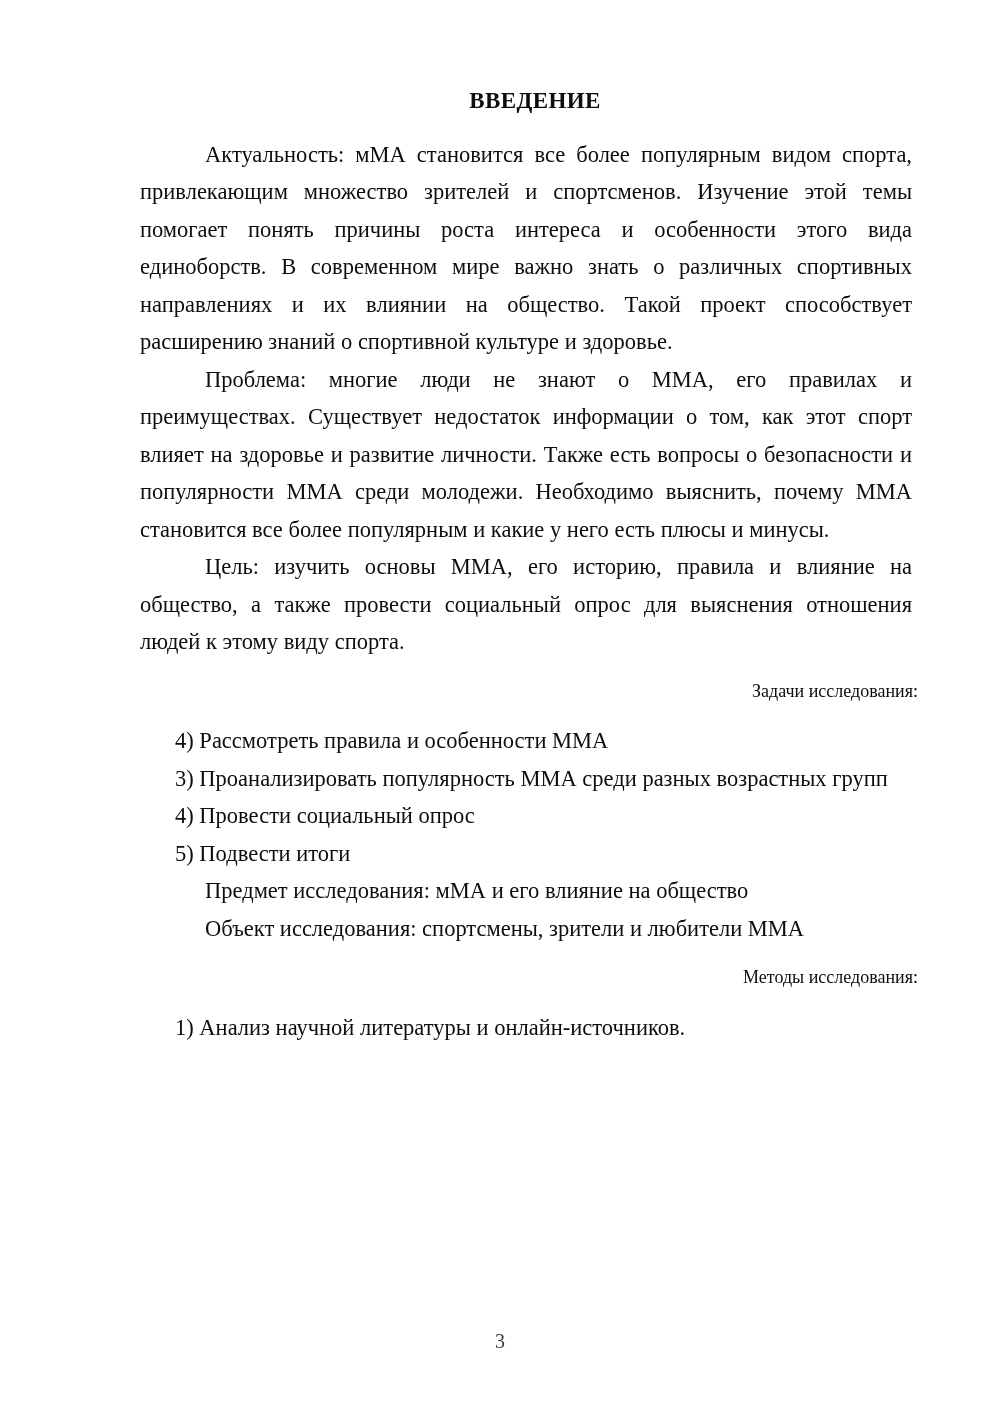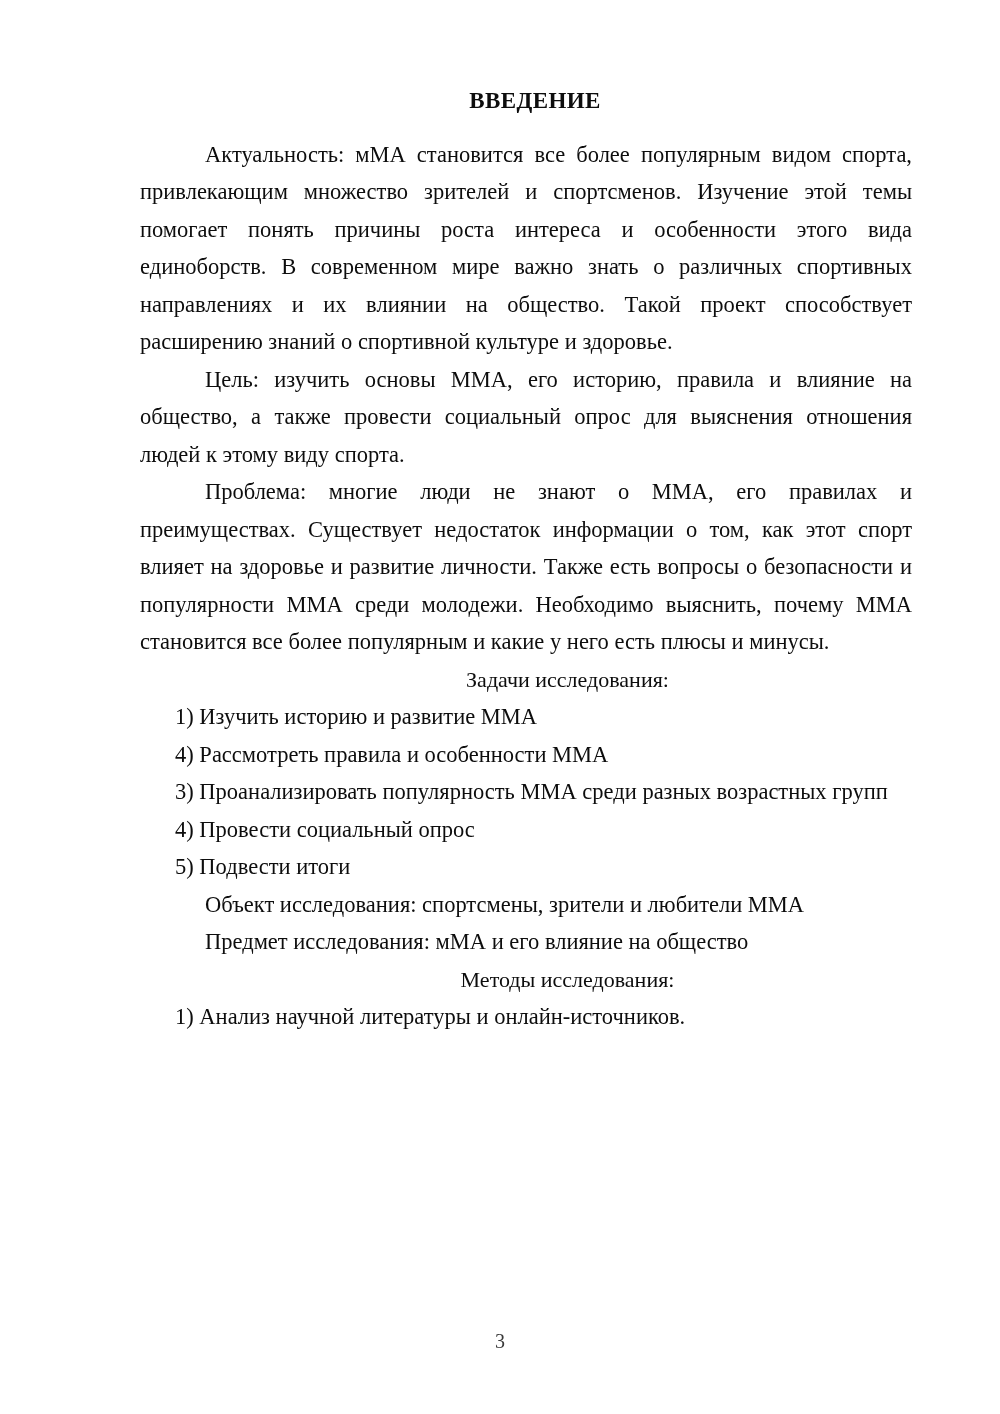--- a/index.html
+++ b/index.html
@@ -60,24 +60,24 @@
   p.listitem {
     margin: 0;
     font-size: 22.5px;
     line-height: 37.5px;
     text-align: justify;
     text-justify: inter-word;
     text-indent: 35px;
   }
 
   p.subhead {
-    margin: 0;
-    font-size: 22px;
+    margin: 12px;
+    font-size: 18px;
     line-height: 37.5px;
-    text-align: center;
+    text-align: right;
     text-indent: 65px;
   }
 
   p.plainindent {
     margin: 0;
     font-size: 22.5px;
     line-height: 37.5px;
     text-align: left;
     text-indent: 65px;
   }
@@ -97,39 +97,38 @@
 <body>
 
 <div class="page">
 
   <div class="doc-body">
 
     <h1 class="doc-title">ВВЕДЕНИЕ</h1>
 
     <p class="para">Актуальность: мМА становится все более популярным видом спорта, привлекающим множество зрителей и спортсменов. Изучение этой темы помогает понять причины роста интереса и особенности этого вида единоборств. В современном мире важно знать о различных спортивных направлениях и их влиянии на общество. Такой проект способствует расширению знаний о спортивной культуре и здоровье.</p>
 
+    <p class="para">Проблема: многие люди не знают о ММА, его правилах и преимуществах. Существует недостаток информации о том, как этот спорт влияет на здоровье и развитие личности. Также есть вопросы о безопасности и популярности ММА среди молодежи. Необходимо выяснить, почему ММА становится все более популярным и какие у него есть плюсы и минусы.</p>
+
     <p class="para">Цель: изучить основы ММА, его историю, правила и влияние на общество, а также провести социальный опрос для выяснения отношения людей к этому виду спорта.</p>
-
-    <p class="para">Проблема: многие люди не знают о ММА, его правилах и преимуществах. Существует недостаток информации о том, как этот спорт влияет на здоровье и развитие личности. Также есть вопросы о безопасности и популярности ММА среди молодежи. Необходимо выяснить, почему ММА становится все более популярным и какие у него есть плюсы и минусы.</p>
 
     <p class="subhead">Задачи исследования:</p>
 
-    <p class="listitem">1) Изучить историю и развитие ММА</p>
 
     <p class="listitem">4) Рассмотреть правила и особенности ММА</p>
 
     <p class="listitem">3) Проанализировать популярность ММА среди разных возрастных групп</p>
 
     <p class="listitem">4) Провести социальный опрос</p>
 
     <p class="listitem">5) Подвести итоги</p>
 
+    <p class="plainindent">Предмет исследования: мМА и его влияние на общество</p>
+
     <p class="plainindent">Объект исследования: спортсмены, зрители и любители ММА</p>
-
-    <p class="plainindent">Предмет исследования: мМА и его влияние на общество</p>
 
 
     <p class="subhead">Методы исследования:</p>
 
     <p class="listitem">1) Анализ научной литературы и онлайн-источников.</p>
 
   </div>
 
   <div class="page-number">3</div>
 

